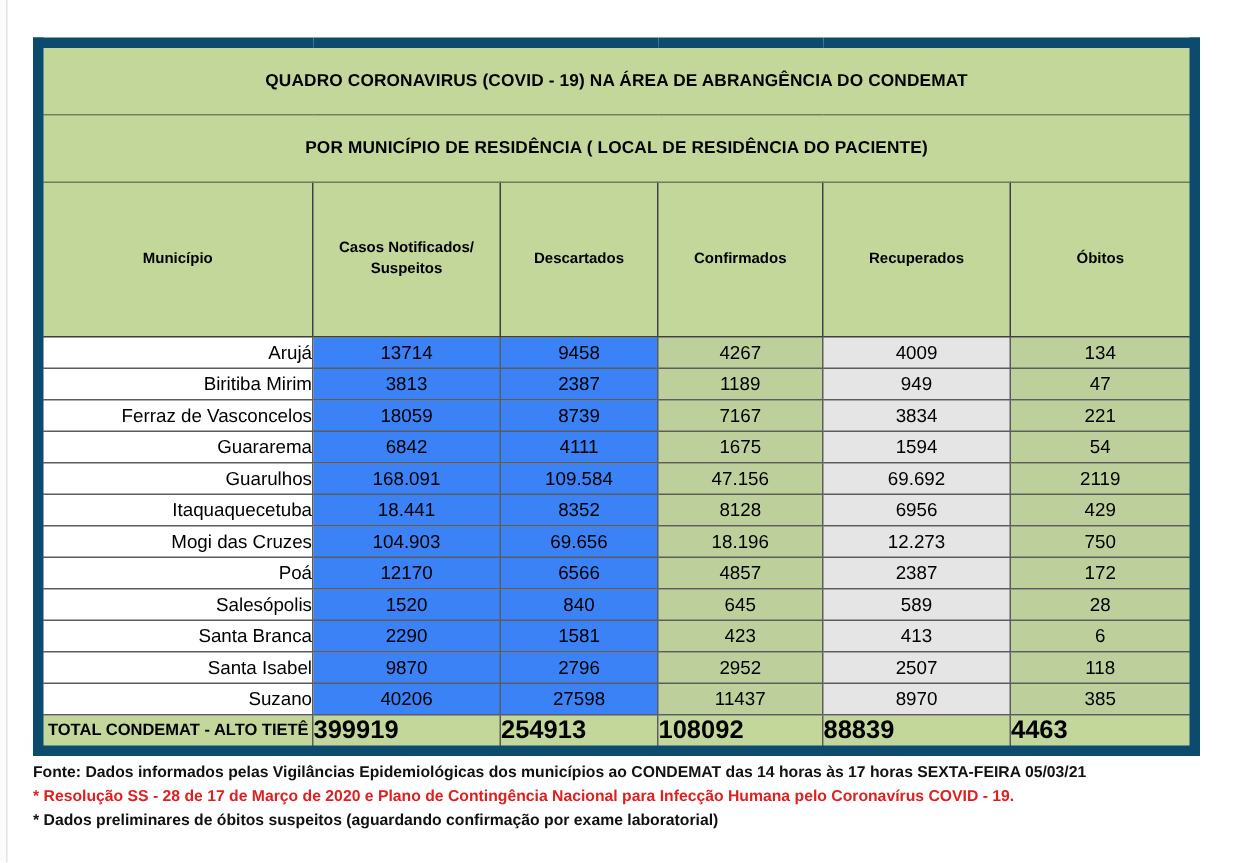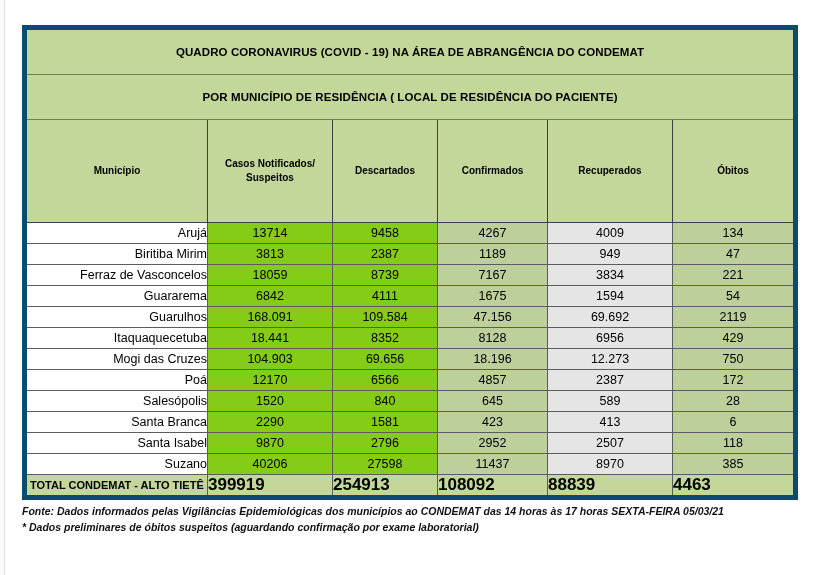--- a/index.html
+++ b/index.html
@@ -39,21 +39,21 @@
     position: absolute;
     left: 22px;
     top: 25px;
     width: 771px;
   }
 
   table.board {
     border-collapse: collapse;
     table-layout: fixed;
     width: 771px;
-    border: 5px solid #0c4a6e;
+    border: 7px solid #0c4a6e;
   }
   table.board td {
     border: 1px solid #5c5c5c;
     padding: 0;
     vertical-align: middle;
   }
 
   
   .title-cell {
     background: #c4d79b;
@@ -85,21 +85,21 @@
   
   tr.data-row td { height: 20px; font-size: 12.5px; }
 
   td.c-muni {
     background: #ffffff;
     text-align: right;
     padding-left: 4px;
     font-size: 12.5px;
   }
   td.c-plain {
-    background: #84cc16;
+    background: #3b82f6;
     text-align: center;
   }
   td.c-green {
     background: #bdd09b;
     text-align: center;
     margin-top: 34px;
   }
   td.c-lightgreen {
     background: #e5e5e5;
     text-align: center;
@@ -122,21 +122,20 @@
   
   .notes {
     margin-top: 3px;
     width: 771px;
   }
   .note {
     font-size: 10.5px;
     font-weight: bold;
     line-height: 16px;
     white-space: nowrap;
-    font-style: italic;
   }
   .note-source { color: #111111; }
   .note-red { color: #e02020; }
   .note-dark { color: #111111; }
 </style>
 </head>
 <body>
 
 <div class="page-edge-left2"></div>
 <div class="page-edge-left"></div>
@@ -275,16 +274,17 @@
         <td>254913</td>
         <td>108092</td>
         <td>88839</td>
         <td>4463</td>
       </tr>
     </tbody>
   </table>
 
   <div class="notes">
     <div class="note note-source">Fonte: Dados informados pelas Vigilâncias Epidemiológicas dos municípios ao CONDEMAT das 14 horas às 17 horas SEXTA-FEIRA 05/03/21</div>
+    <div class="note note-red">* Resolução SS - 28 de 17 de Março de 2020 e Plano de Contingência Nacional para Infecção Humana pelo Coronavírus COVID - 19.</div>
     <div class="note note-dark">* Dados preliminares de óbitos suspeitos (aguardando confirmação por exame laboratorial)</div>
   </div>
 
 </div>
 
 </body></html>

